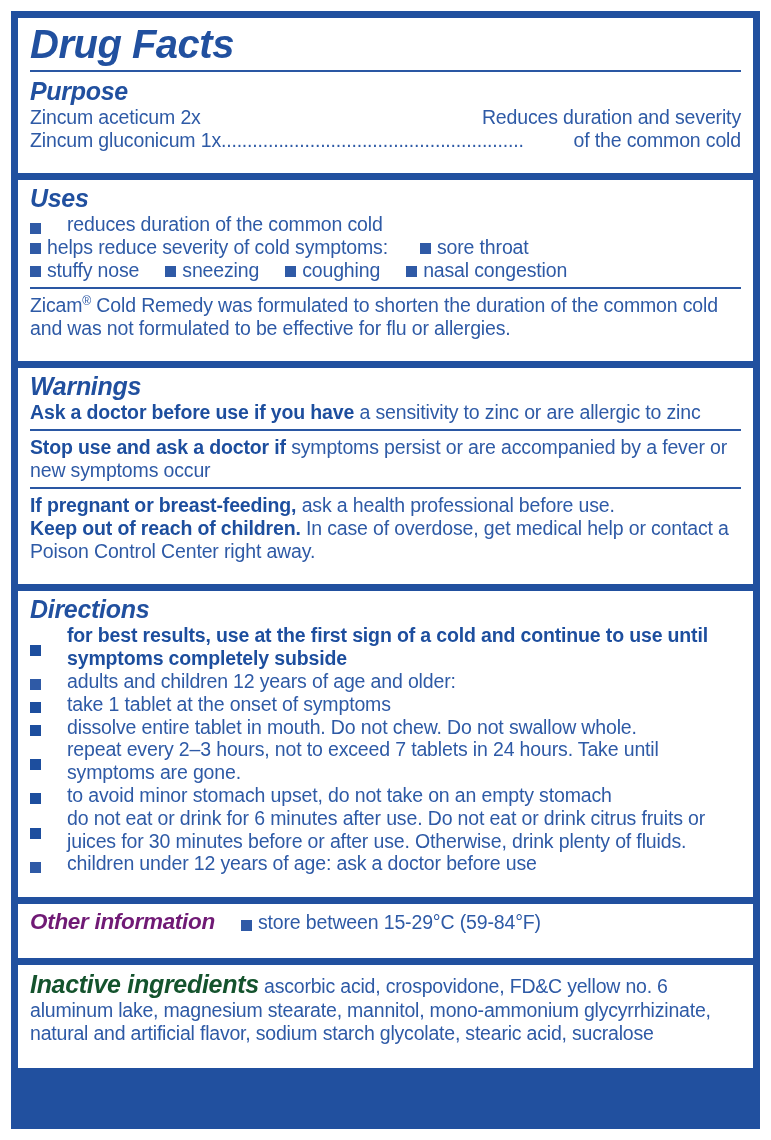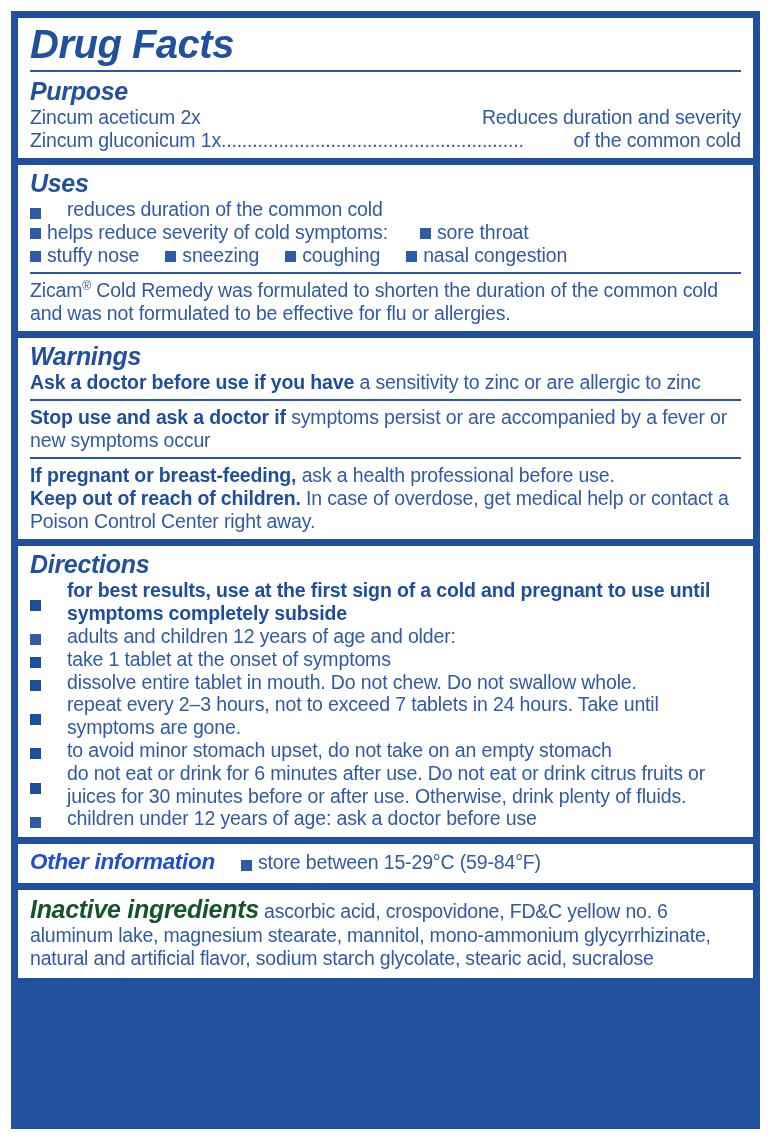--- a/index.html
+++ b/index.html
@@ -22,21 +22,21 @@
     width: 749px; height: 1118px;
     border: 7px solid #21509f;
     background: #21509f;      
     display: flex;
     flex-direction: column;
   }
 
   
   .panel {
     background: #ffffff;
-    padding: 4px 12px 7px 12px;
+    padding: 4px 12px 22px 12px;
   }
   .panel + .panel { margin-top: 7px; }
 
   
   .title {
     font-weight: bold;
     font-style: italic;
     font-size: 40px;
     line-height: 1.02;
     letter-spacing: -0.5px;
@@ -51,21 +51,21 @@
     letter-spacing: -0.3px;
     margin: 1px 0 1px 0;
     color: #21509f;
   }
   .sect-head-sm {
     font-weight: bold;
     font-style: italic;
     font-size: 22.5px;
     line-height: 1.1;
     letter-spacing: -0.3px;
-    color: #1d4ed8;
+    color: #701a75;
   }
   .body {
     font-size: 19.5px;
     line-height: 1.17;
     color: #2e5aa6;
     letter-spacing: -0.15px;
   }
   .body.b { font-weight: bold; color: #1d4e9e; }
   .bold-run { font-weight: bold; color: #1d4e9e; }
 
@@ -234,21 +234,21 @@
     <div class="body"><span class="bold-run">If pregnant or breast-feeding,</span><span> ask a health professional before use.</span></div>
 
     <div class="body"><span class="bold-run">Keep out of reach of children.</span><span> In case of overdose, get medical help or contact a Poison Control Center right away.</span></div>
   </div>
 
   <div class="panel">
     <div class="sect-head">Directions</div>
 
     <div class="bl">
       <span class="sq dark"></span>
-      <span class="bl-txt body b">for best results, use at the first sign of a cold and pregnant to use until symptoms completely subside</span>
+      <span class="bl-txt body b">for best results, use at the first sign of a cold and continue to use until symptoms completely subside</span>
     </div>
 
     <div class="bl">
       <span class="sq"></span>
       <span class="bl-txt body">adults and children 12 years of age and older:</span>
     </div>
 
     <div class="bl ind1">
       <span class="sq dark"></span>
       <span class="bl-txt body">take 1 tablet at the onset of symptoms</span>

